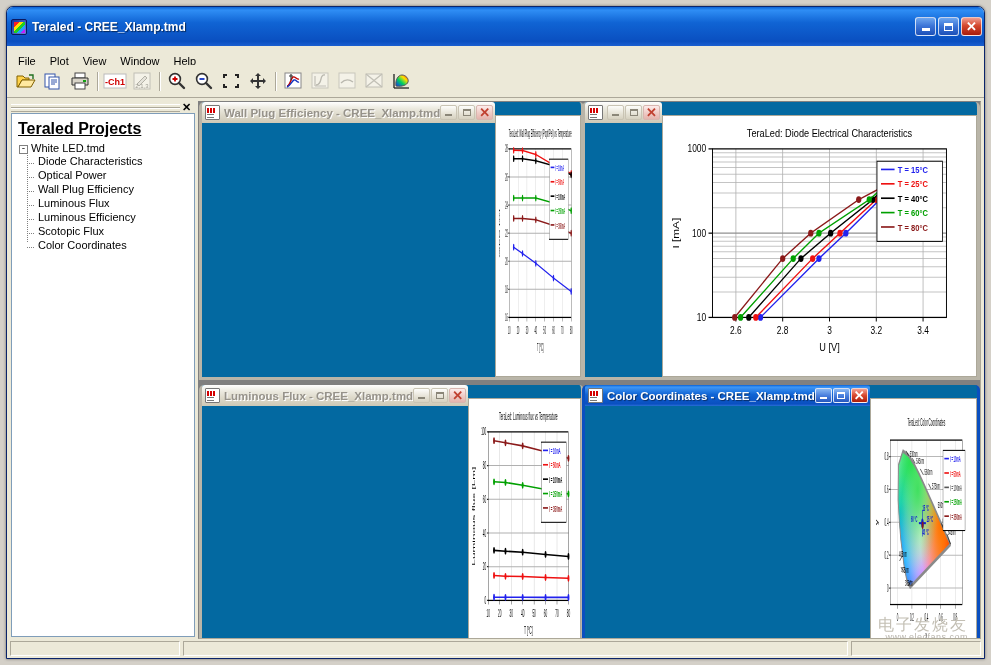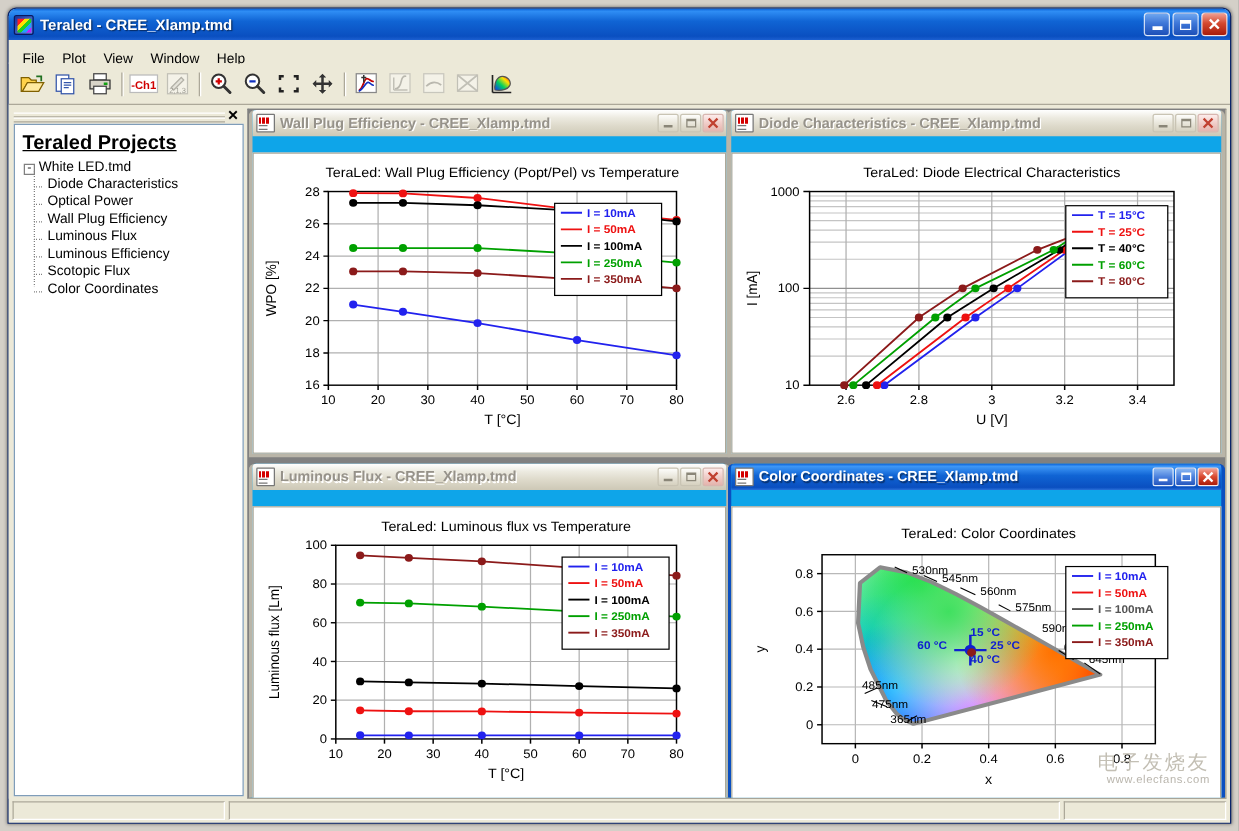--- a/index.html
+++ b/index.html
@@ -16,21 +16,21 @@
   
   #app-window {
     position:absolute; left:6px; top:6px; width:979px; height:653px;
     border:1px solid #0a246a;
     border-radius:7px 7px 0 0;
     background:#ece9d8;
     display:flex; flex-direction:column;
     box-shadow:0 0 3px rgba(0,0,0,.5);
   }
   #title-bar {
-    height:25px;
+    height:39px;
     background:linear-gradient(180deg,#0a62d6 0%,#2f8ef5 8%,#1064d4 40%,#0a4fc0 88%,#1b5fd0 100%);
     border-radius:6px 6px 0 0;
     display:flex; align-items:center; padding:0 2px 0 4px;
     position:relative; flex:none;
   }
   #title-icon {
     width:16px;height:16px;margin-right:5px;flex:none;
     background:linear-gradient(135deg,#1530a0,#6f86d8);
     border:1px solid #0a1860; border-radius:2px;
     position:relative; overflow:hidden;
@@ -127,24 +127,24 @@
 
   
   #mdi {
     flex:1; background:#808080; border:1px solid #aca899;
     border-top-color:#808080; border-left-color:#808080;
     margin:3px 3px 0 1px; position:relative; overflow:hidden;
   }
 
   
   .mdi-win{
-    position:absolute; background:#0ea5e9;
+    position:absolute; background:#0369a1;
     border:3px solid #b9b5a8; border-top-width:0;
     border-radius:5px 5px 0 0;
-    display:flex; flex-direction:column;
+    display:flex; flex-direction:row;
   }
   .mdi-win.active{ border-color:#0a4fc0; }
   .mdi-title{
     height:21px; flex:none; display:flex; align-items:center; padding:0 2px 0 3px;
     border-radius:3px 3px 0 0;
     background:linear-gradient(180deg,#ffffff 0%,#eceae0 30%,#dedacb 60%,#cdc8b6 100%);
   }
   .mdi-win.active .mdi-title{
     background:linear-gradient(180deg,#0a62d6 0%,#3e97f7 10%,#1064d4 45%,#0a4fc0 90%,#2a6fd8 100%);
   }
@@ -488,21 +488,20 @@
               <text x="268" y="95.5" font-size="9.5" font-family="Liberation Sans, sans-serif" fill="#00a000" text-anchor="start" font-weight="bold">I = 250mA</text>
               <line x1="247" y1="106" x2="264" y2="106" stroke="#8b1a1a" stroke-width="1.6"></line>
               <text x="268" y="109.5" font-size="9.5" font-family="Liberation Sans, sans-serif" fill="#8b1a1a" text-anchor="start" font-weight="bold">I = 350mA</text>
             </svg>
         </div>
       </div>
 
       <div class="mdi-win" id="win-diode" style="left:383px;top:0px;width:398px;height:278px;">
         <div class="mdi-title">
           <div class="mdi-ico"></div>
-          <div class="mdi-name">Diode Characteristics - CREE_Xlamp.tmd</div>
           <div class="mdi-btns">
             <div class="mbtn">
                 <span class="g-min"></span>
               </div>
             <div class="mbtn">
                 <span class="g-max"></span>
               </div>
             <div class="mbtn close">
                 <span class="g-x">✕</span>
               </div>

